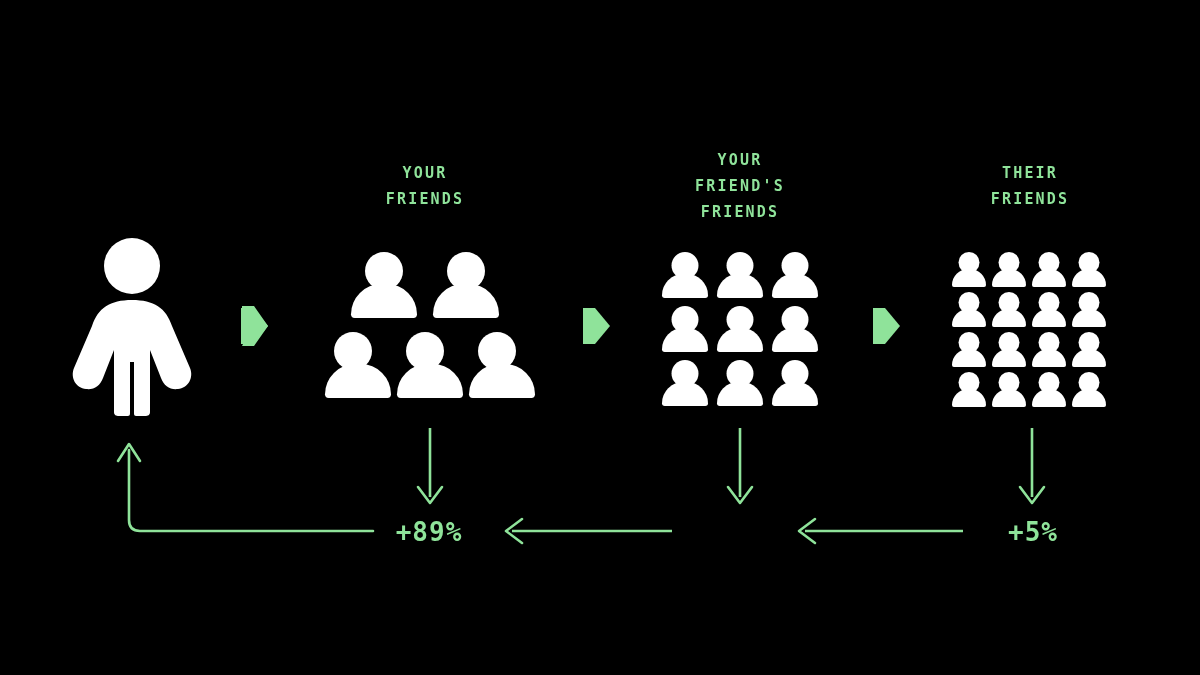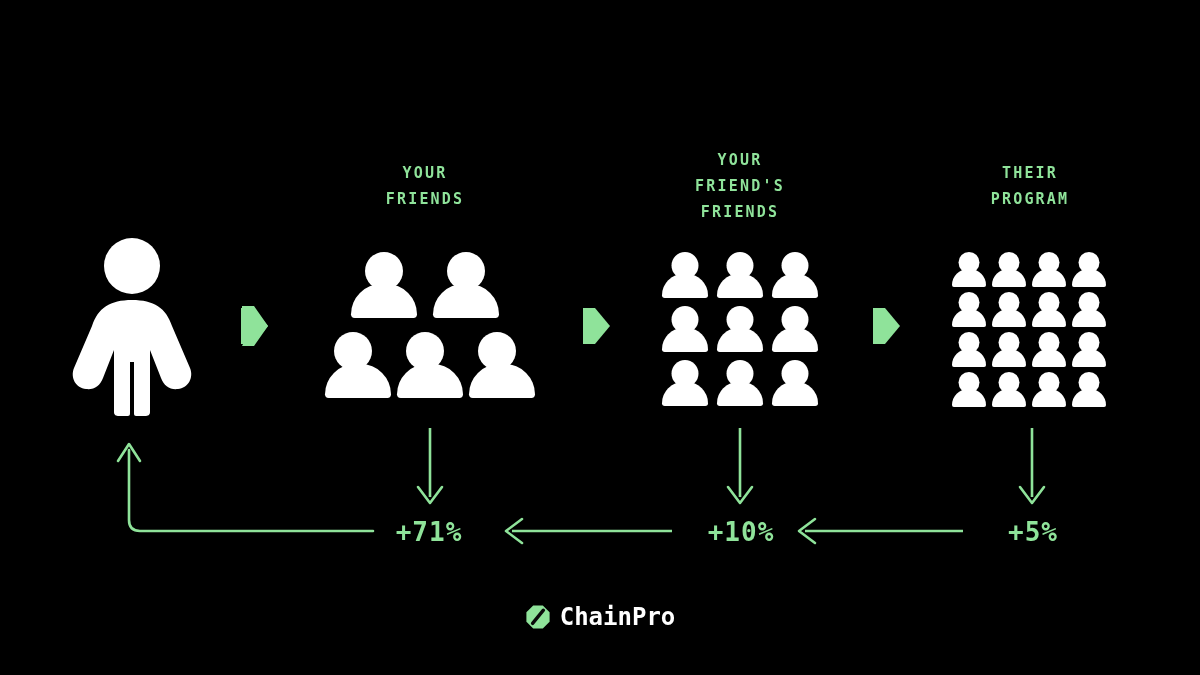--- a/index.html
+++ b/index.html
@@ -261,21 +261,21 @@
     </div>
   </div>
 
   <div class="chevron" style="left:872px; top:302px; width:30px; height:48px;">
     <svg width="30" height="48" viewBox="0 0 30 48" xmlns="http://www.w3.org/2000/svg">
       <path d="M1 6 L1 42 L13 42 L28 24 L13 6 Z" fill="#8FE39A"></path>
     </svg>
   </div>
 
   <div class="col-label" style="left:948px; top:160px; width:164px;">THEIR
-PROGRAM</div>
+FRIENDS</div>
 
   <div class="people-group" style="left:950px; top:252px; width:158px; height:160px;">
     <div class="avatar-row" style="gap:6px; margin-bottom:5px;">
       <span class="avatar" style="width:34px;height:35px;">
         <span class="head" style="width:21px;height:21px;"></span>
         <span class="body" style="width:34px;height:18px;border-radius:17px 17px 2px 2px;"></span>
       </span>
       <span class="avatar" style="width:34px;height:35px;">
         <span class="head" style="width:21px;height:21px;"></span>
         <span class="body" style="width:34px;height:18px;border-radius:17px 17px 2px 2px;"></span>
@@ -372,27 +372,17 @@
       <line x1="963" y1="531" x2="805" y2="531" stroke="#8FE39A" stroke-width="2.6"></line>
       <polyline points="815,519 799,531 815,543" fill="none" stroke="#8FE39A" stroke-width="2.6" stroke-linecap="round" stroke-linejoin="round"></polyline>
     </g>
 
     <g>
       <path d="M373 531 L140 531 Q129 531 129 520 L129 450" fill="none" stroke="#8FE39A" stroke-width="2.6" stroke-linecap="round"></path>
       <polyline points="118,461 129,444 140,461" fill="none" stroke="#8FE39A" stroke-width="2.6" stroke-linecap="round" stroke-linejoin="round"></polyline>
     </g>
   </svg>
 
-  <div class="pct" style="left:374px; top:517px; width:110px;">+71%</div>
-  <div class="pct" style="left:686px; top:517px; width:110px;">+10%</div>
+  <div class="pct" style="left:374px; top:517px; width:110px;">+89%</div>
   <div class="pct" style="left:988px; top:517px; width:90px;">+5%</div>
 
-  <div id="logo">
-    <span class="mark">
-      <svg width="26" height="26" viewBox="0 0 26 26" xmlns="http://www.w3.org/2000/svg">
-        <path d="M8.2 1.4 L17.8 1.4 L24.6 8.2 L24.6 17.8 L17.8 24.6 L8.2 24.6 L1.4 17.8 L1.4 8.2 Z" fill="#8FE39A"></path>
-        <path d="M18.4 6.2 L7.6 19.4" stroke="#0a0a0a" stroke-width="3.4" stroke-linecap="round"></path>
-      </svg>
-    </span>
-    <span class="wordmark">ChainPro</span>
-  </div>
 
 </div>
 
 </body></html>

